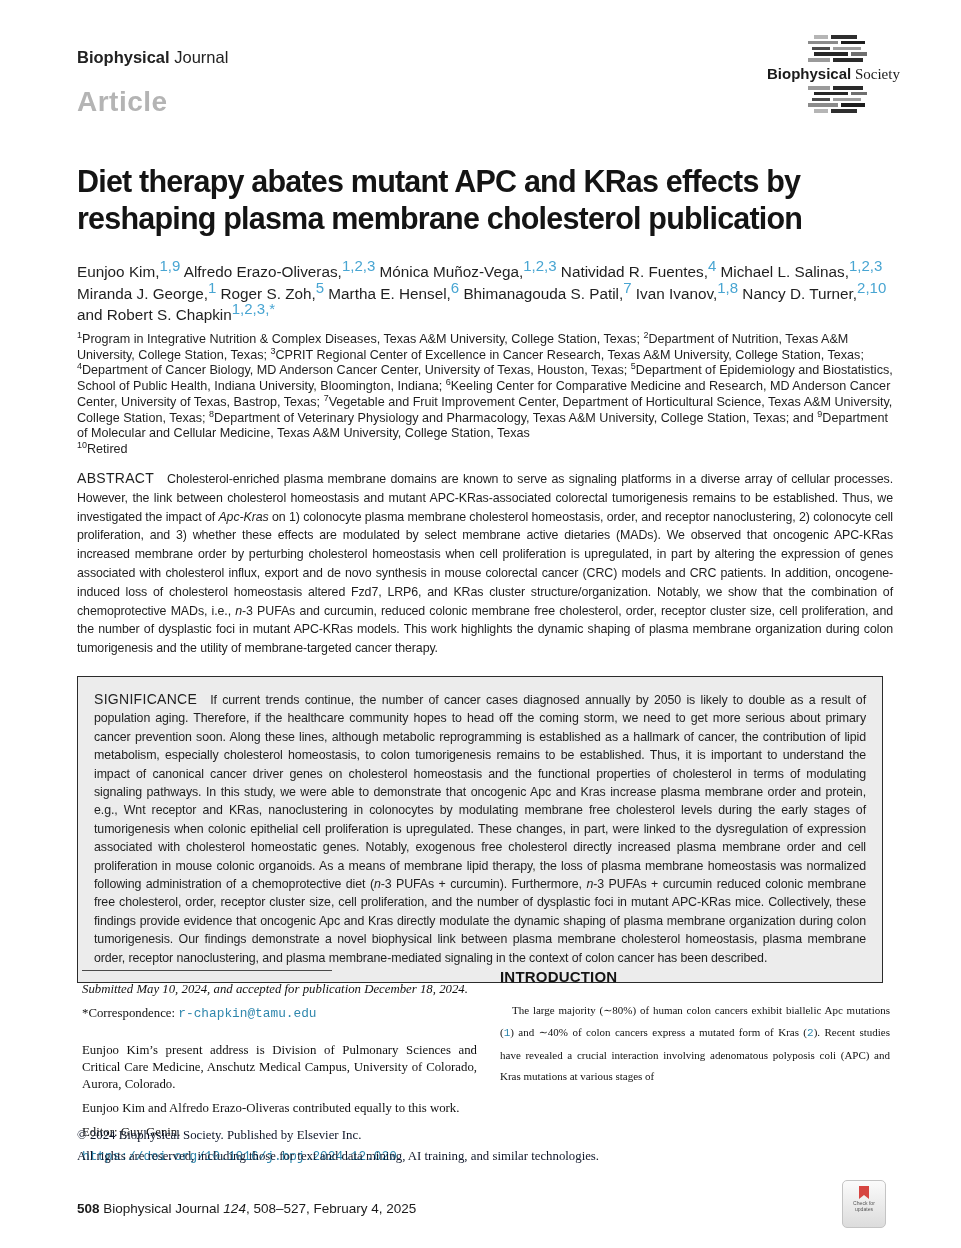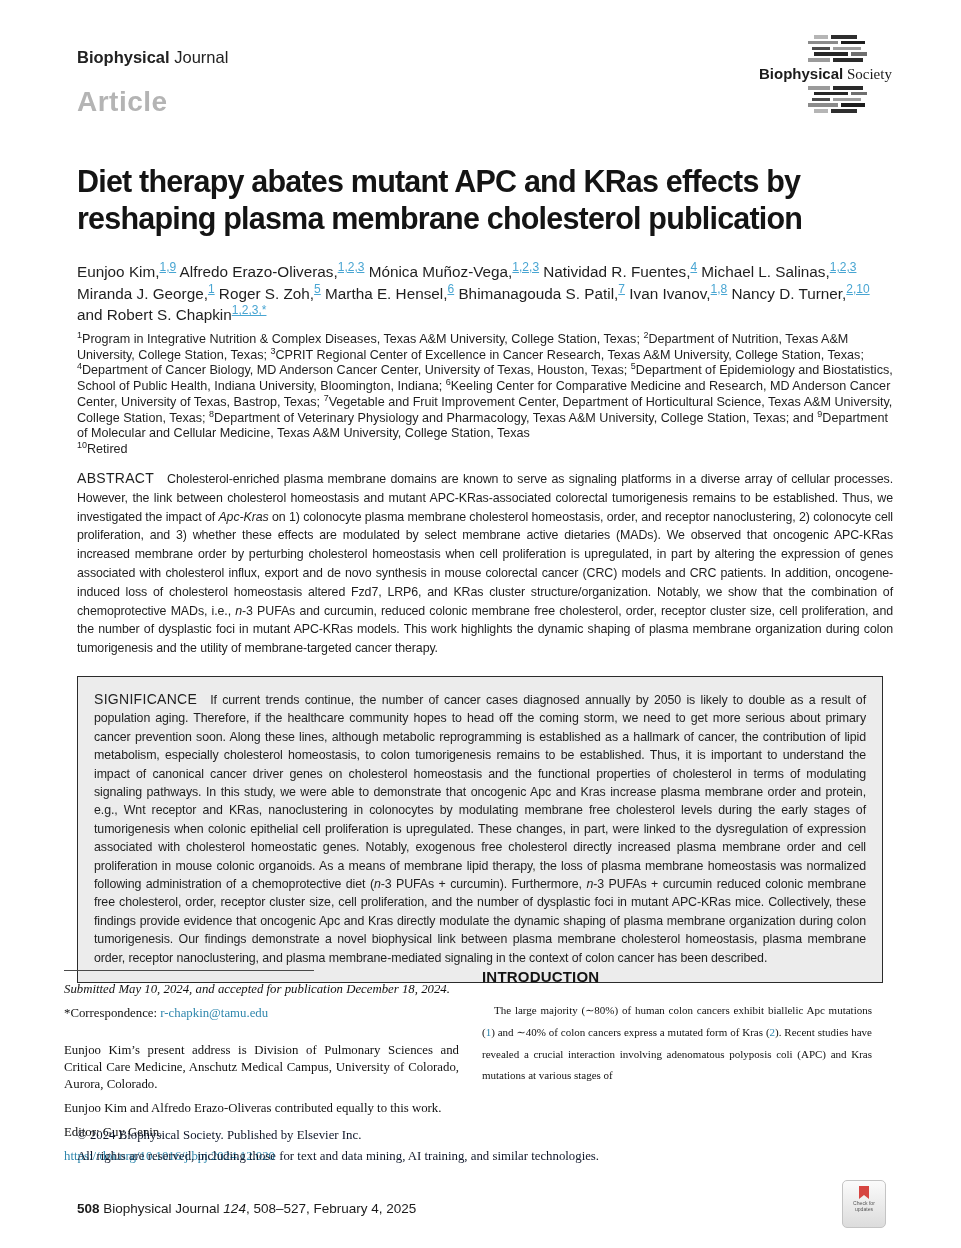--- a/index.html
+++ b/index.html
@@ -2,56 +2,56 @@
 <html style="--link: #2f87ad; --superscript: #48a5d2; --article_gray: #b4b4b4; --box_bg: #ececec; --box_border: #2b2b2b; --crossmark_red: #d64541;"><head>
 <meta charset="utf-8">
 <style>
   html,body{margin:0;padding:0;background:#fff;}
   .page{position:relative;width:961px;height:1248px;background:#ffffff;overflow:hidden;
         font-family:"Liberation Sans",sans-serif;color:#1d1d1d;padding-left:20px;}
 
   
   .b{font-weight:bold;}
   .i{font-style:italic;}
-  .sup{font-size:12px;vertical-align:6px;color:var(--superscript);line-height:0;text-decoration:underline;}
+  .sup{font-size:15px;vertical-align:6px;color:var(--superscript);line-height:0;}
   .supk{font-size:9px;vertical-align:5px;color:#1d1d1d;line-height:0;}
-  .link{color:var(--link);}
+  .link{color:var(--link);font-family:Liberation Mono, monospace;}
   .lbl{font-size:14px;letter-spacing:.3px;margin-right:13px;}
   .serif{font-family:"Liberation Serif",serif;font-weight:400;}
 
   
   .masthead-left{position:absolute;left:77px;top:48px;}
   .journal-name{font-size:16.5px;color:#222;}
   .article-label{font-size:28px;font-weight:bold;color:#b4b4b4;margin-top:19px;letter-spacing:.5px;}
 
   .society-logo{position:absolute;left:751px;top:34px;width:130px;text-align:center;}
   .lg-rows{display:flex;flex-direction:column;align-items:flex-end;padding-right:14px;}
   .lg-row{display:flex;height:3.6px;margin:1.1px 0;}
   .lg-row span{display:block;height:100%;}
-  .society-name{font-size:15px;color:#1b1b1b;margin:2px 8px;white-space:nowrap;}
+  .society-name{font-size:15px;color:#1b1b1b;margin:2px 16px;white-space:nowrap;}
 
   
   .paper-title{position:absolute;left:77px;top:163px;width:816px;font-size:30.5px;line-height:37px;
                font-weight:bold;letter-spacing:-.8px;color:#141414;}
   .authors{position:absolute;left:77px;top:261px;width:816px;font-size:15.3px;line-height:21.6px;color:#1f1f1f;}
   .affiliations{position:absolute;left:77px;top:332px;width:816px;font-size:12.6px;line-height:15.7px;color:#1f1f1f;}
   .affil-retired{margin-top:0;}
 
   
   .abstract{position:absolute;left:77px;top:469px;width:816px;font-size:12.4px;line-height:18.8px;
             text-align:justify;color:#1f1f1f;letter-spacing:-.1px;}
 
   
   .sig-box{position:absolute;left:77px;top:676px;width:806px;box-sizing:border-box;
            border:1.5px solid var(--box_border);background:var(--box_bg);
            padding:13px 16px 15px 16px;font-size:12.4px;line-height:18.4px;text-align:justify;
            color:#1f1f1f;letter-spacing:-.1px;}
 
   
-  .columns{position:absolute;left:64px;top:966px;width:808px;display:flex;gap:23px;}
+  .columns{position:absolute;left:82px;top:966px;width:808px;display:flex;gap:23px;}
   .col-left{width:396px;}
   .col-right{width:391px;}
   .fn-rule{width:250px;border:none;border-top:1.3px solid #4a4a4a;margin:4px 0 10px 0;}
   .fn{font-family:"Liberation Serif",serif;font-size:12.8px;line-height:17px;color:#111;margin:0 0 7px 0;}
   .fn-just{text-align:justify;margin-top:20px;}
   .intro-heading{font-size:15px;font-weight:bold;letter-spacing:.2px;color:#141414;margin:2px 0 0 0;}
   .intro-para{font-family:"Liberation Serif",serif;font-size:11px;line-height:21.8px;color:#111;
               text-align:justify;text-indent:12px;margin-top:15px;}
 
   

